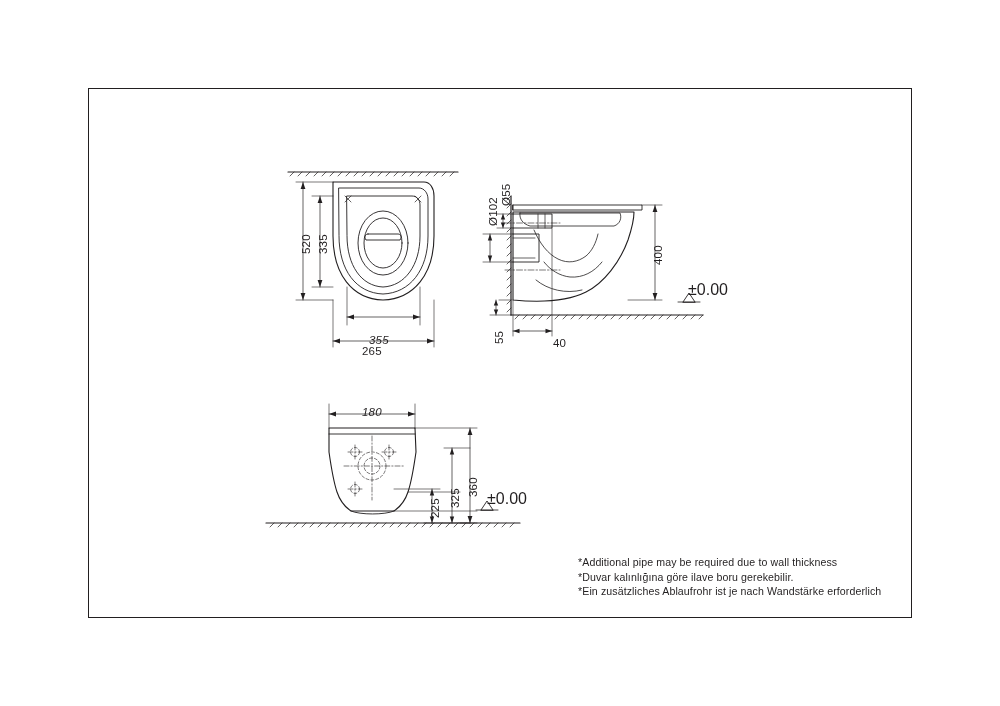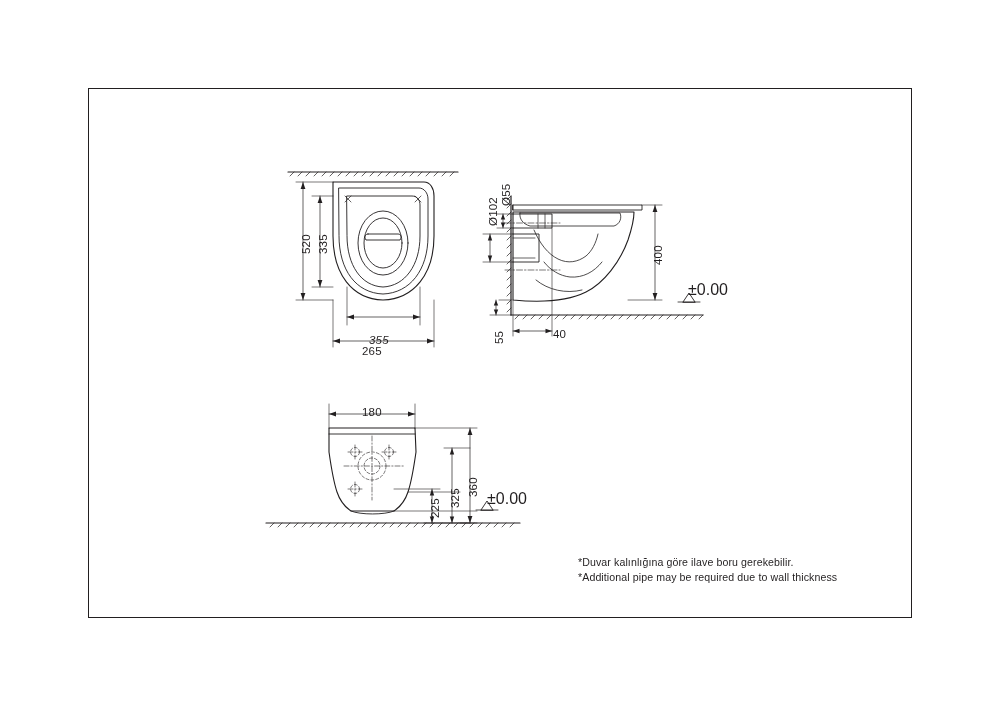--- a/index.html
+++ b/index.html
@@ -397,27 +397,28 @@
 
   <div class="dimtext rot" style="left:300px; top:254px;">520</div>
   <div class="dimtext rot" style="left:317px; top:254px;">335</div>
   <div class="dimtext" style="left:362px; top:310px;margin-top:35px;">265</div>
   <div class="dimtext" style="left:369px; top:334px;font-style:italic;">355</div>
 
   <div class="dimtext rot" style="left:500px; top:206px;">Ø55</div>
   <div class="dimtext rot" style="left:487px; top:226px;">Ø102</div>
   <div class="dimtext rot" style="left:652px; top:265px;">400</div>
   <div class="dimtext rot" style="left:493px; top:344px;">55</div>
-  <div class="dimtext" style="left:553px; top:328px;">40</div>
+  <div class="dimtext" style="left:553px; top:337px;">40</div>
   <div class="lvl" style="left:688px; top:281px;">±0.00</div>
 
-  <div class="dimtext" style="left:362px; top:406px;">180</div>
+  <div class="dimtext" style="left:362px; top:406px;font-style:italic;">180</div>
   <div class="dimtext rot" style="left:429px; top:518px;">225</div>
   <div class="dimtext rot" style="left:449px; top:508px;">325</div>
   <div class="dimtext rot" style="left:467px; top:497px;">360</div>
   <div class="lvl" style="left:487px; top:490px;">±0.00</div>
 
   <div class="notes">
+    <div>*Additional pipe may be required due to wall thickness</div>
     <div>*Duvar kalınlığına göre ilave boru gerekebilir.</div>
-    <div>*Additional pipe may be required due to wall thickness</div>
+    <div>*Ein zusätzliches Ablaufrohr ist je nach Wandstärke erforderlich</div>
   </div>
 
 </div>
 
 </body></html>

